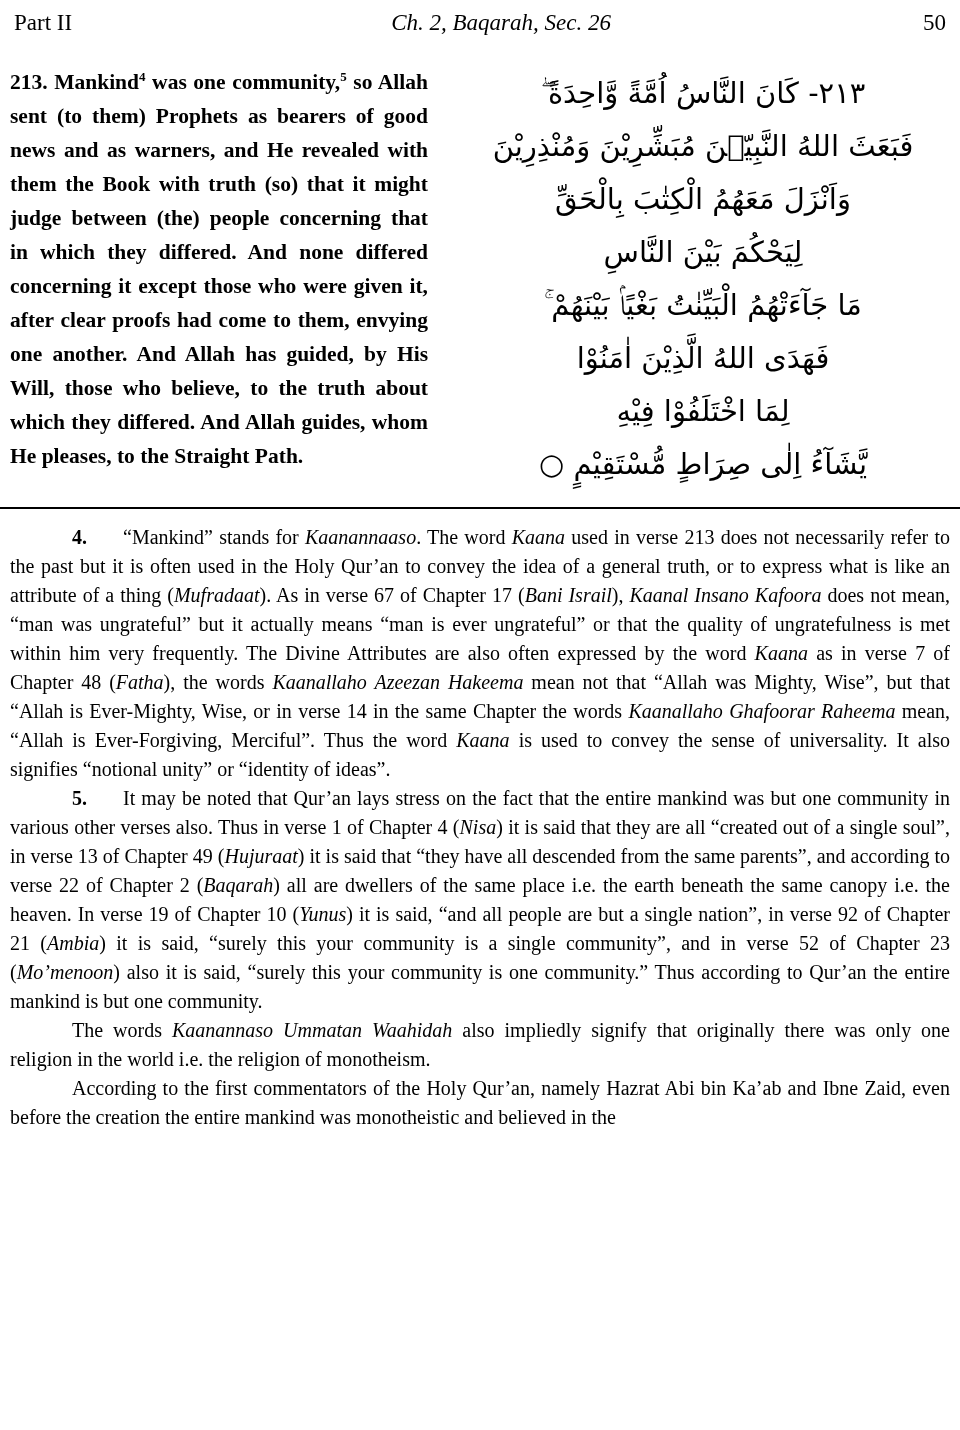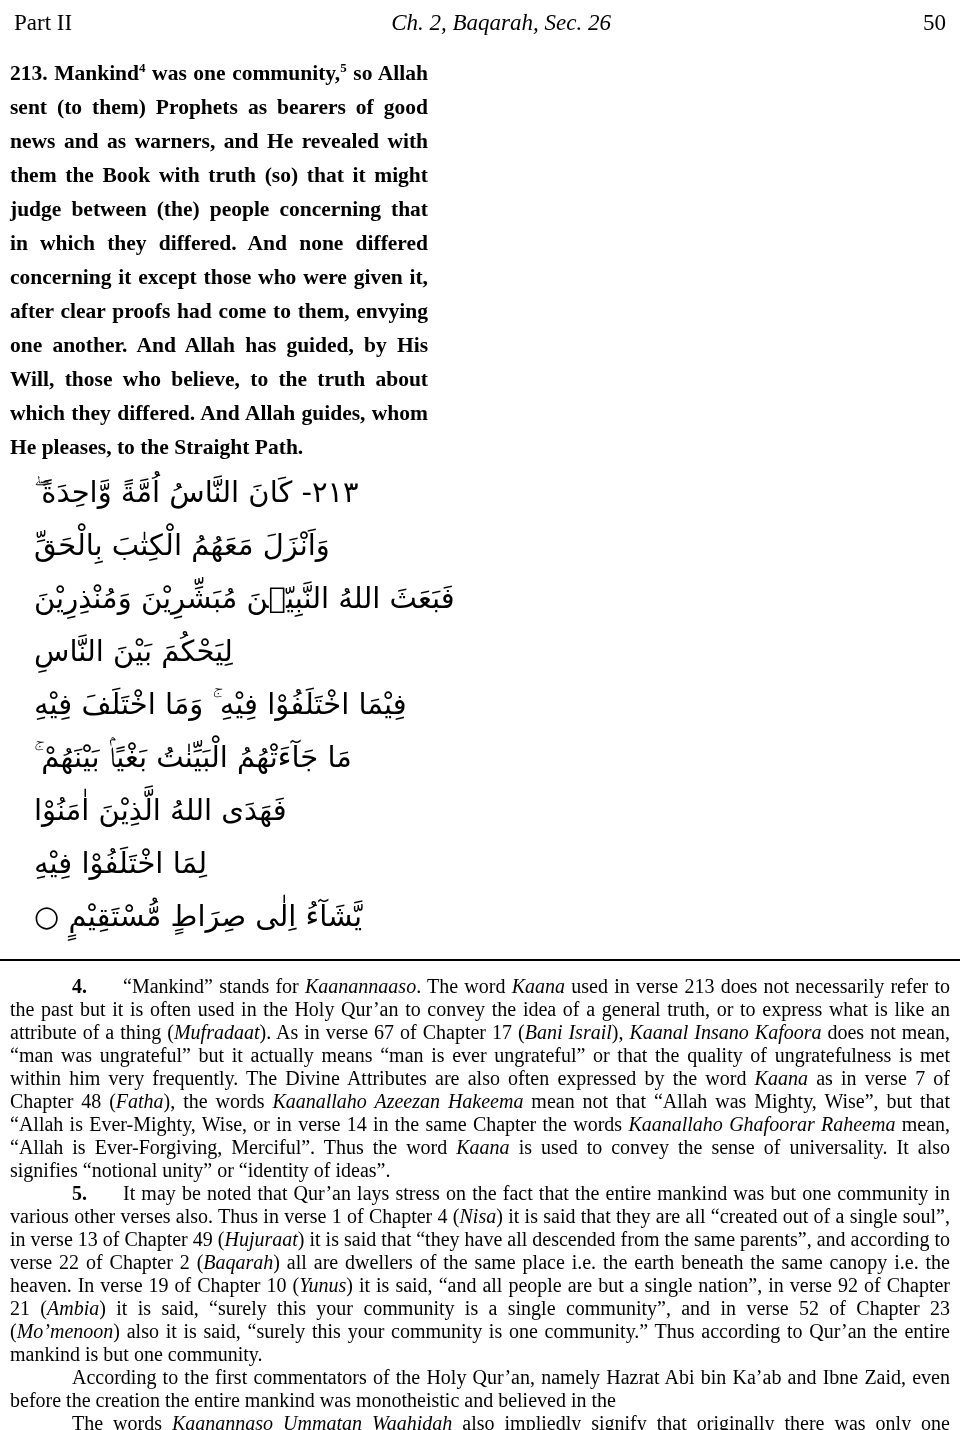--- a/index.html
+++ b/index.html
@@ -10,42 +10,42 @@
     color:#000;
   }
   .page { width:960px; height:1112px; padding:8px 8px 0 8px; }
 
   .header {
     display:flex; justify-content:space-between; align-items:baseline;
     font-size:23px; padding:2px 6px 0 6px;
   }
   .header-center { font-style:italic;margin-left:7px; }
 
-  .verse-section { display:flex; margin-top:20px;flex-direction:column; }
+  .verse-section { display:flex; margin-top:29px; }
   .english-col {
     width:420px;
     font-weight:bold; font-size:21.5px; line-height:34px;
     text-align:justify; text-align-last:left;
     padding-left:2px;
   }
   .english-col sup { font-size:13px; line-height:0; font-weight:bold; }
   .arabic-col {
     flex:1; padding-left:26px; padding-top:2px;
     font-family:"DejaVu Sans", sans-serif;
   }
   .arabic-line {
-    direction:rtl; text-align:left;
+    direction:rtl; text-align:center;
     font-size:29px; line-height:53px; height:53px;
     white-space:nowrap;
   }
 
   .rule { height:2px; background:#000; margin:16px -8px 0 -8px; }
 
   .footnotes {
-    margin-top:14px; font-size:20px; line-height:23px;
+    margin-top:14px; font-size:20px; line-height:29px;
     text-align:justify; text-align-last:left;
     padding:0 2px;
   }
   .footnote-para { text-indent:62px; }
   .fn-num { font-weight:bold; }
   .fn-gap { display:inline-block; width:36px; }
   .it { font-style:italic; }
 </style>
 </head>
 <body>
@@ -55,33 +55,32 @@
   <div class="header">
     <span>Part II</span>
     <span class="header-center">Ch. 2, Baqarah, Sec. 26</span>
     <span>50</span>
   </div>
 
   <div class="verse-section">
     <div class="english-col"><span>213. Mankind</span><sup>4</sup><span> was one community,</span><sup>5</sup><span> so Allah sent (to them) Prophets as bearers of good news and as warners, and He revealed with them the Book with truth (so) that it might judge between (the) people concerning that in which they differed. And none differed concerning it except those who were given it, after clear proofs had come to them, envying one another. And Allah has guided, by His Will, those who believe, to the truth about which they differed. And Allah guides, whom He pleases, to the Straight Path.</span></div>
     <div class="arabic-col">
         <div class="arabic-line" dir="rtl">٢١٣- كَانَ النَّاسُ اُمَّةً وَّاحِدَةً ۖ</div>
+        <div class="arabic-line" dir="rtl">فَبَعَثَ اللهُ النَّبِيّٖنَ مُبَشِّرِيْنَ وَمُنْذِرِيْنَ</div>
         <div class="arabic-line" dir="rtl">وَاَنْزَلَ مَعَهُمُ الْكِتٰبَ بِالْحَقِّ</div>
-        <div class="arabic-line" dir="rtl">فَبَعَثَ اللهُ النَّبِيّٖنَ مُبَشِّرِيْنَ وَمُنْذِرِيْنَ</div>
         <div class="arabic-line" dir="rtl">لِيَحْكُمَ بَيْنَ النَّاسِ</div>
-        <div class="arabic-line" dir="rtl">فِيْمَا اخْتَلَفُوْا فِيْهِ ۚ وَمَا اخْتَلَفَ فِيْهِ</div>
         <div class="arabic-line" dir="rtl">مَا جَآءَتْهُمُ الْبَيِّنٰتُ بَغْيًاۢ بَيْنَهُمْ ۚ</div>
         <div class="arabic-line" dir="rtl">فَهَدَى اللهُ الَّذِيْنَ اٰمَنُوْا</div>
         <div class="arabic-line" dir="rtl">لِمَا اخْتَلَفُوْا فِيْهِ</div>
         <div class="arabic-line" dir="rtl">يَّشَآءُ اِلٰى صِرَاطٍ مُّسْتَقِيْمٍ ○</div>
       </div>
   </div>
 
   <div class="rule"></div>
 
   <div class="footnotes">
       <p class="footnote-para"><span class="fn-num">4.</span><span class="fn-gap"></span><span>“Mankind” stands for </span><span class="it">Kaanannaaso</span><span>. The word </span><span class="it">Kaana</span><span> used in verse 213 does not necessarily refer to the past but it is often used in the Holy Qur’an to convey the idea of a general truth, or to express what is like an attribute of a thing (</span><span class="it">Mufradaat</span><span>). As in verse 67 of Chapter 17 (</span><span class="it">Bani Israil</span><span>), </span><span class="it">Kaanal Insano Kafoora</span><span> does not mean, “man was ungrateful” but it actually means “man is ever ungrateful” or that the quality of ungratefulness is met within him very frequently. The Divine Attributes are also often expressed by the word </span><span class="it">Kaana</span><span> as in verse 7 of Chapter 48 (</span><span class="it">Fatha</span><span>), the words </span><span class="it">Kaanallaho Azeezan Hakeema</span><span> mean not that “Allah was Mighty, Wise”, but that “Allah is Ever-Mighty, Wise, or in verse 14 in the same Chapter the words </span><span class="it">Kaanallaho Ghafoorar Raheema</span><span> mean, “Allah is Ever-Forgiving, Merciful”. Thus the word </span><span class="it">Kaana</span><span> is used to convey the sense of universality. It also signifies “notional unity” or “identity of ideas”.</span></p>
       <p class="footnote-para"><span class="fn-num">5.</span><span class="fn-gap"></span><span>It may be noted that Qur’an lays stress on the fact that the entire mankind was but one community in various other verses also. Thus in verse 1 of Chapter 4 (</span><span class="it">Nisa</span><span>) it is said that they are all “created out of a single soul”, in verse 13 of Chapter 49 (</span><span class="it">Hujuraat</span><span>) it is said that “they have all descended from the same parents”, and according to verse 22 of Chapter 2 (</span><span class="it">Baqarah</span><span>) all are dwellers of the same place i.e. the earth beneath the same canopy i.e. the heaven. In verse 19 of Chapter 10 (</span><span class="it">Yunus</span><span>) it is said, “and all people are but a single nation”, in verse 92 of Chapter 21 (</span><span class="it">Ambia</span><span>) it is said, “surely this your community is a single community”, and in verse 52 of Chapter 23 (</span><span class="it">Mo’menoon</span><span>) also it is said, “surely this your community is one community.” Thus according to Qur’an the entire mankind is but one community.</span></p>
+      <p class="footnote-para"><span>The words </span><span class="it">Kaanannaso Ummatan Waahidah</span><span> also impliedly signify that originally there was only one religion in the world i.e. the religion of monotheism.</span></p>
       <p class="footnote-para"><span>According to the first commentators of the Holy Qur’an, namely Hazrat Abi bin Ka’ab and Ibne Zaid, even before the creation the entire mankind was monotheistic and believed in the</span></p>
-      <p class="footnote-para"><span>The words </span><span class="it">Kaanannaso Ummatan Waahidah</span><span> also impliedly signify that originally there was only one religion in the world i.e. the religion of monotheism.</span></p>
     </div>
 
 </div>
 
 </body></html>

